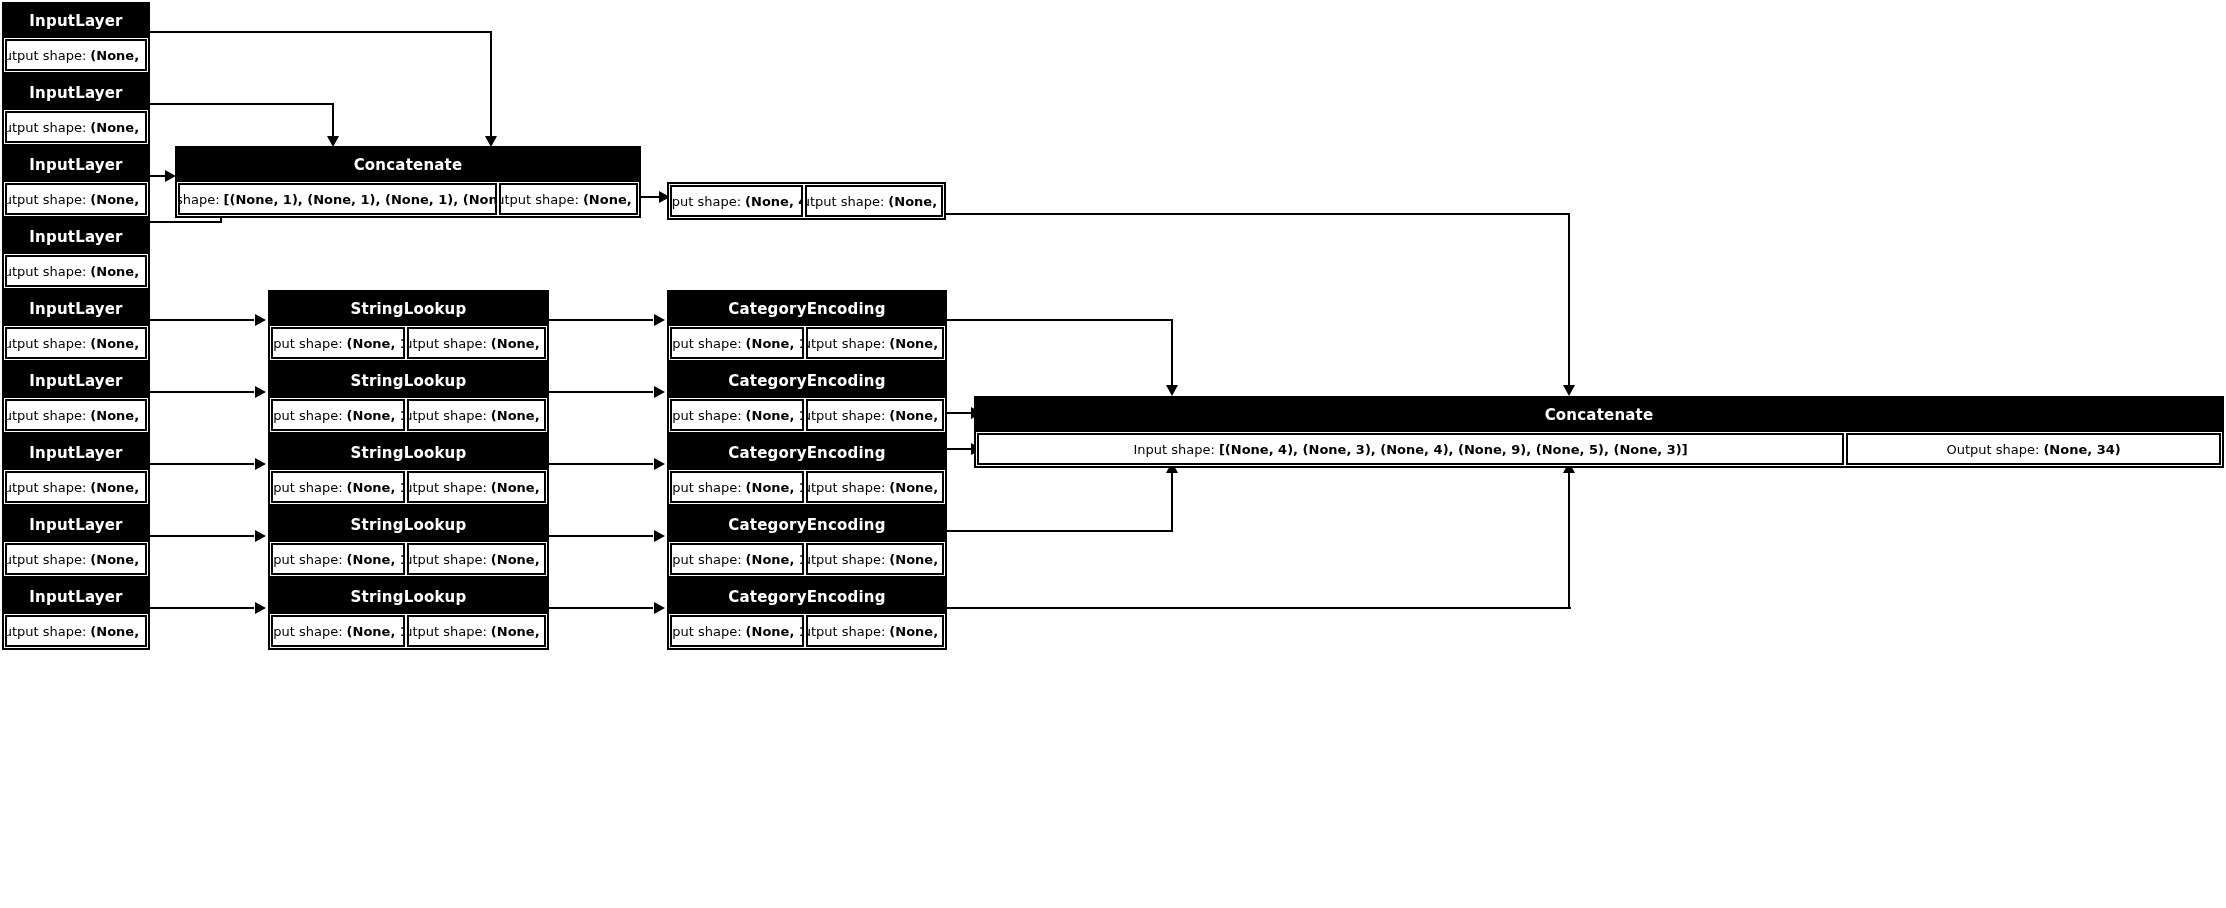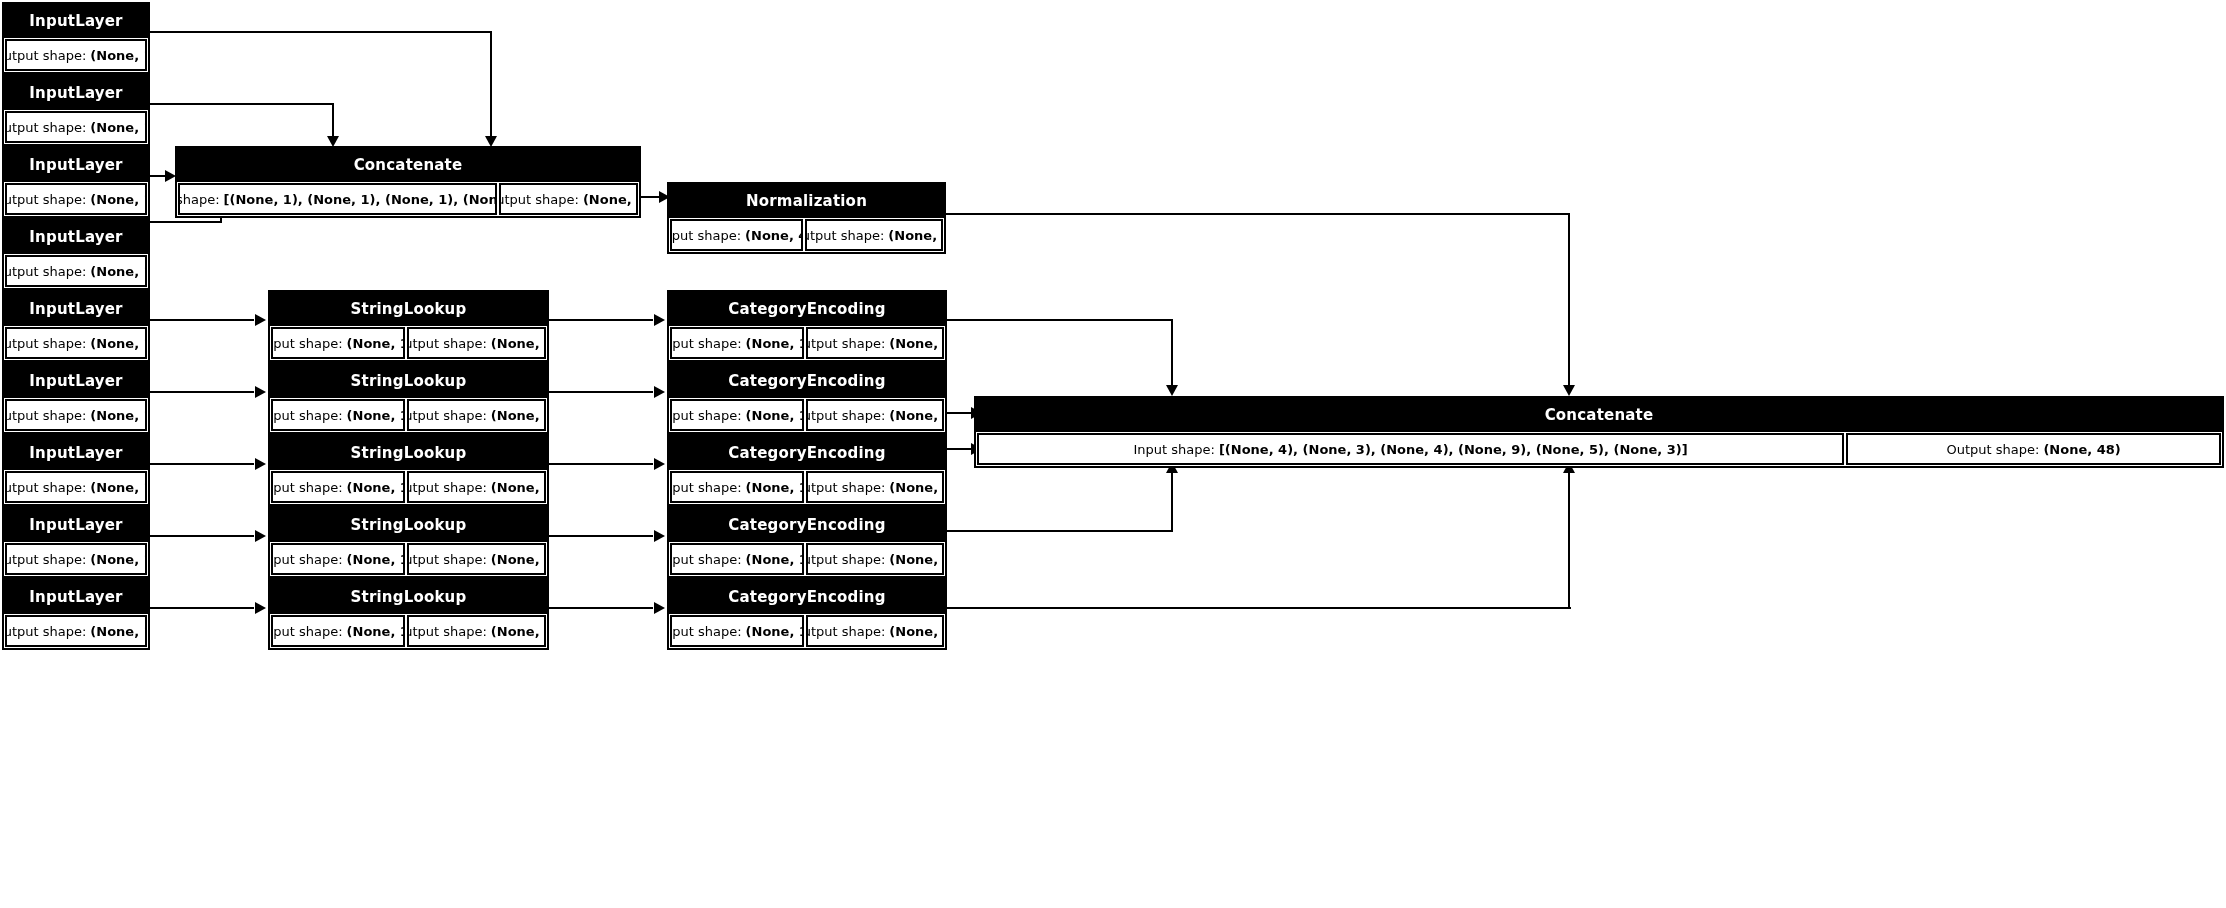--- a/index.html
+++ b/index.html
@@ -210,21 +210,20 @@
         <span class="val">[(None, 1), (None, 1), (None, 1), (None, 1)]</span>
       </div>
       <div class="shape-cell s-30" style="width:140px;">
         <span class="lbl">Output shape:</span>
         <span class="val">(None, 4)</span>
       </div>
     </div>
   </div>
 
   <div class="node" style="left:667px; top:182px; width:279px;">
-    <div class="node-title t-28">Normalization</div>
     <div class="node-shapes">
       <div class="shape-cell s-30" style="width:135px;">
         <span class="lbl">Input shape:</span>
         <span class="val">(None, 4)</span>
       </div>
       <div class="shape-cell s-30" style="width:140px;">
         <span class="lbl">Output shape:</span>
         <span class="val">(None, 4)</span>
       </div>
     </div>
@@ -412,18 +411,18 @@
 
   <div class="node" style="left:974px; top:396px; width:1250px;">
     <div class="node-title t-28">Concatenate</div>
     <div class="node-shapes">
       <div class="shape-cell s-30" style="width:870px;">
         <span class="lbl">Input shape:</span>
         <span class="val">[(None, 4), (None, 3), (None, 4), (None, 9), (None, 5), (None, 3)]</span>
       </div>
       <div class="shape-cell s-30" style="width:376px;">
         <span class="lbl">Output shape:</span>
-        <span class="val">(None, 48)</span>
+        <span class="val">(None, 34)</span>
       </div>
     </div>
   </div>
 
 </div>
 
 </body></html>

